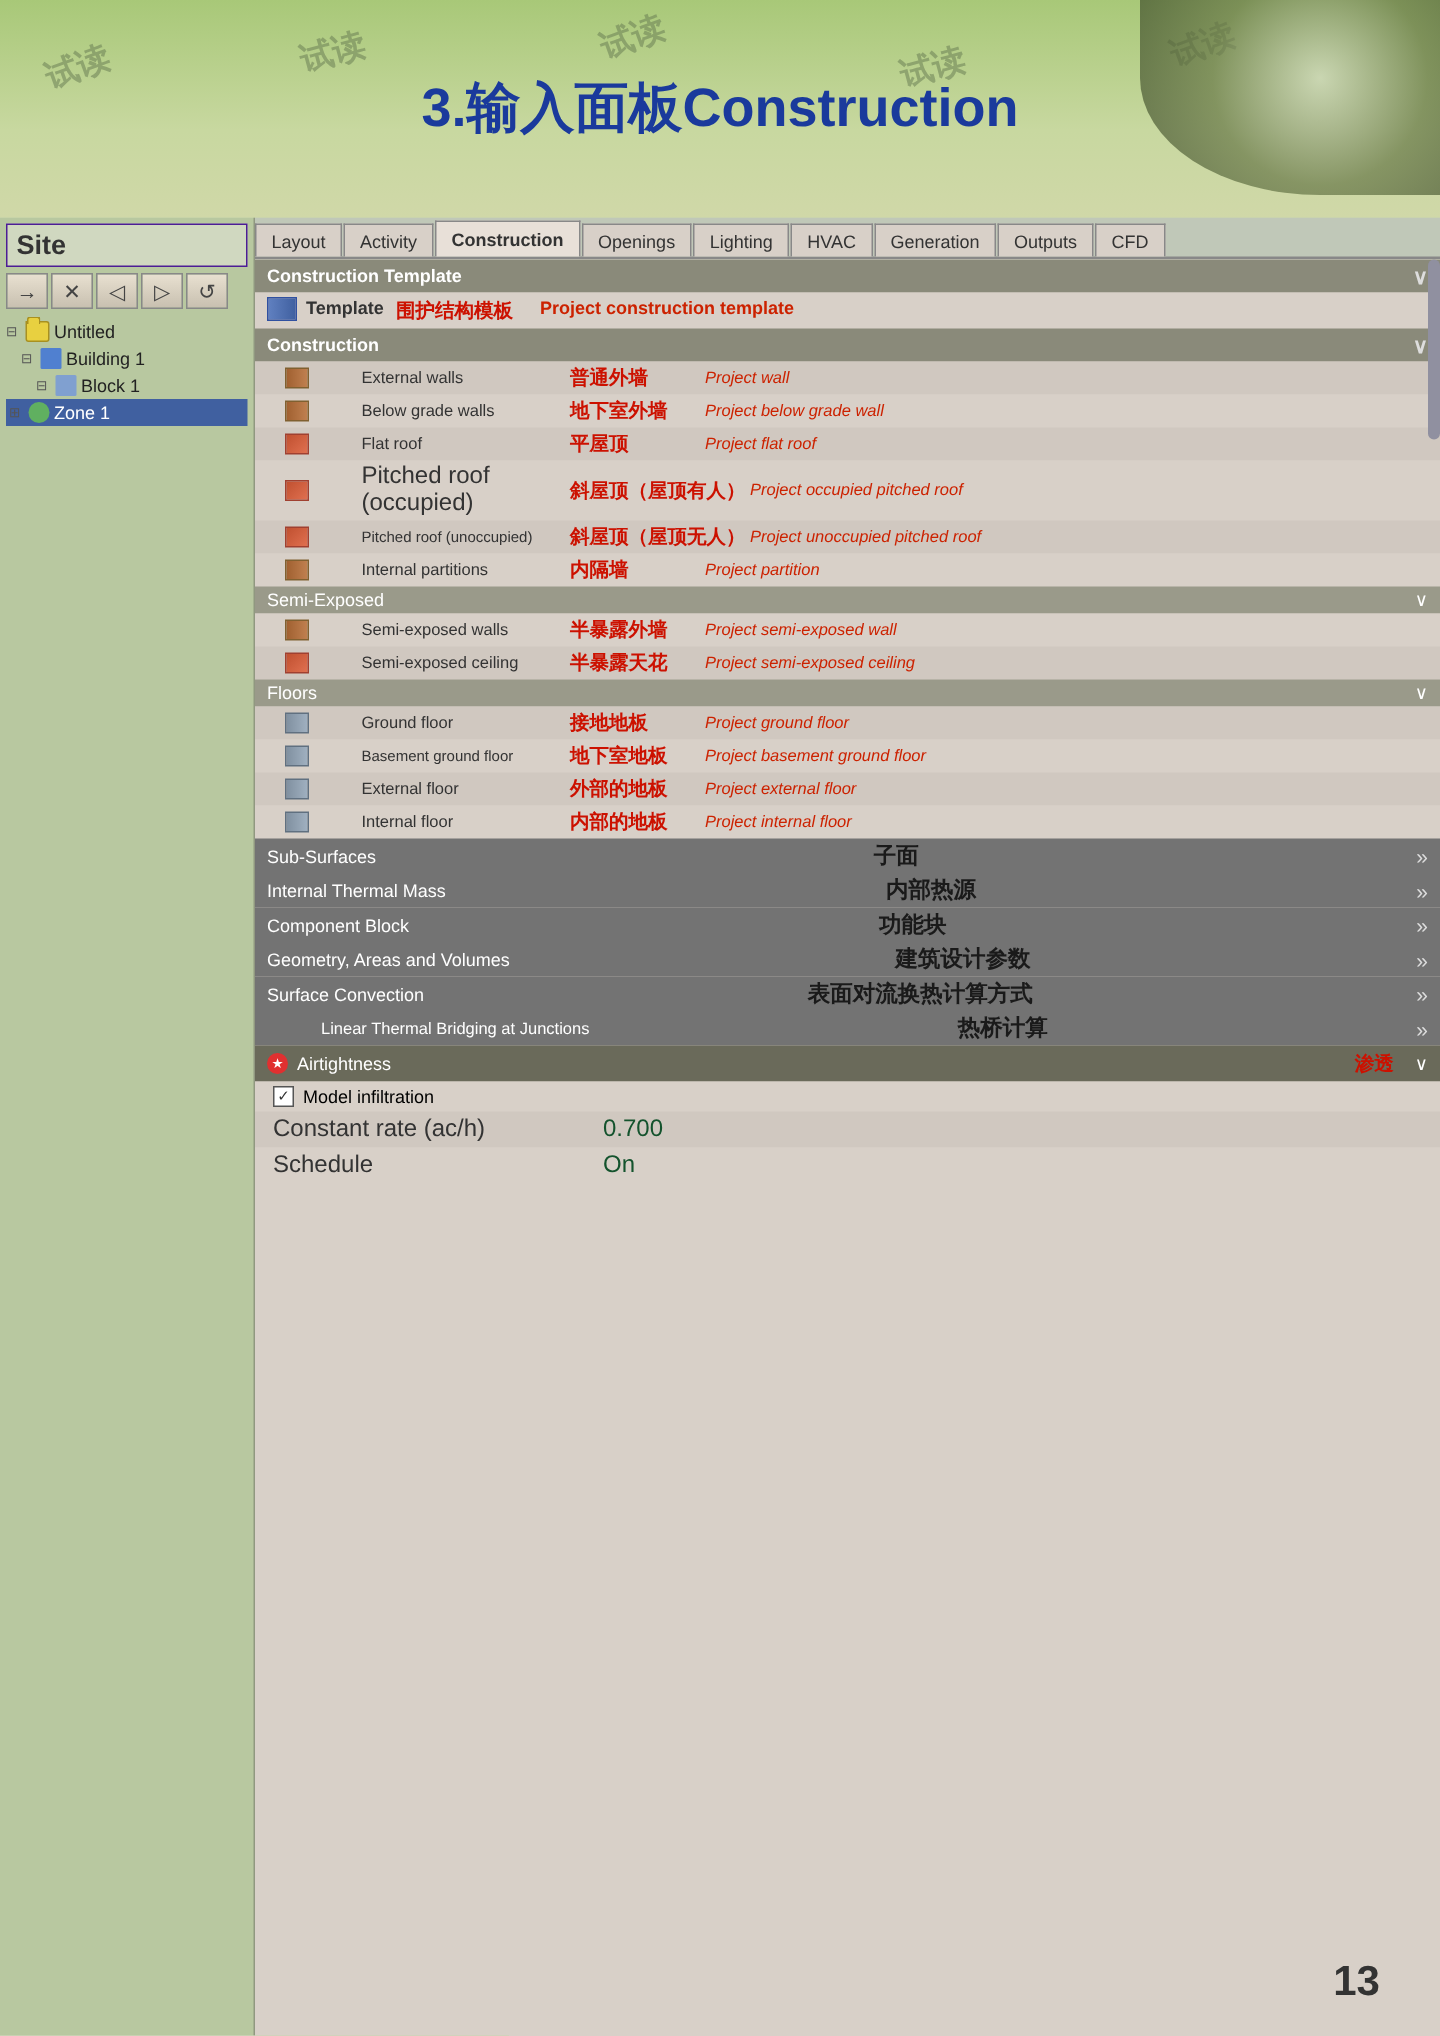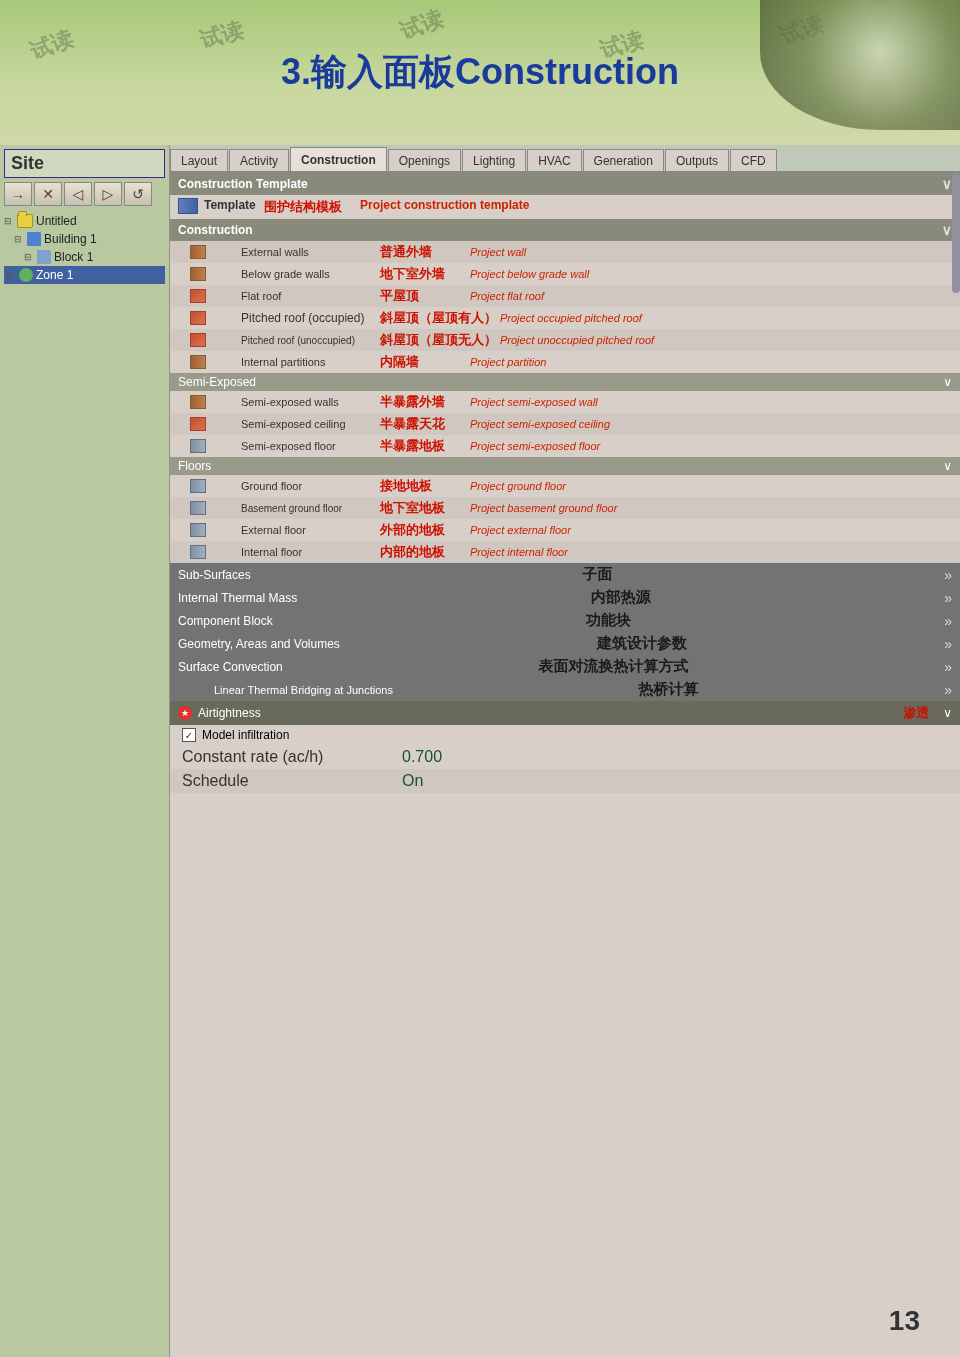--- a/index.html
+++ b/index.html
@@ -525,21 +525,21 @@
 
       <div class="construction-row">
         <div class="row-icon roof-icon"></div>
         <span class="row-label-en">Flat roof</span>
         <span class="row-label-cn cn-annotation">平屋顶</span>
         <span class="row-value">Project flat roof</span>
       </div>
 
       <div class="construction-row">
         <div class="row-icon roof-icon"></div>
-        <span class="row-label-en" style="font-size:12px;">Pitched roof (occupied)</span>
+        <span class="row-label-en" style="font-size:16px;">Pitched roof (occupied)</span>
         <span class="row-label-cn cn-annotation" style="width:120px;">斜屋顶（屋顶有人）</span>
         <span class="row-value">Project occupied pitched roof</span>
       </div>
 
       <div class="construction-row">
         <div class="row-icon roof-icon"></div>
         <span class="row-label-en" style="font-size:10px;">Pitched roof (unoccupied)</span>
         <span class="row-label-cn cn-annotation" style="width:120px;">斜屋顶（屋顶无人）</span>
         <span class="row-value">Project unoccupied pitched roof</span>
       </div>
@@ -563,26 +563,20 @@
         <span class="row-value">Project semi-exposed wall</span>
       </div>
 
       <div class="construction-row">
         <div class="row-icon roof-icon"></div>
         <span class="row-label-en">Semi-exposed ceiling</span>
         <span class="row-label-cn cn-annotation">半暴露天花</span>
         <span class="row-value">Project semi-exposed ceiling</span>
       </div>
 
-      <div class="construction-row">
-        <div class="row-icon floor-icon"></div>
-        <span class="row-label-en">Semi-exposed floor</span>
-        <span class="row-label-cn cn-annotation">半暴露地板</span>
-        <span class="row-value">Project semi-exposed floor</span>
-      </div>
 
       <div class="subsection-header">
         <span>Floors</span>
         <span class="collapse-btn">∨</span>
       </div>
 
       <div class="construction-row">
         <div class="row-icon floor-icon"></div>
         <span class="row-label-en">Ground floor</span>
         <span class="row-label-cn cn-annotation">接地地板</span>

